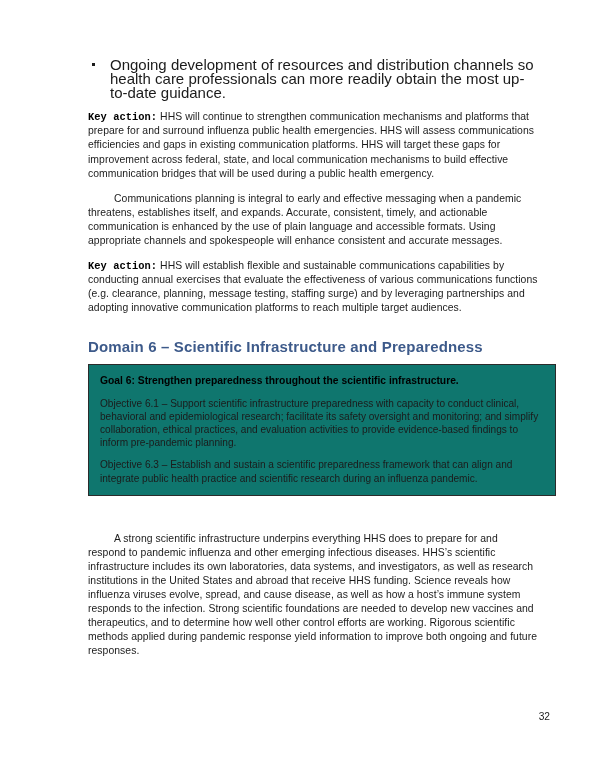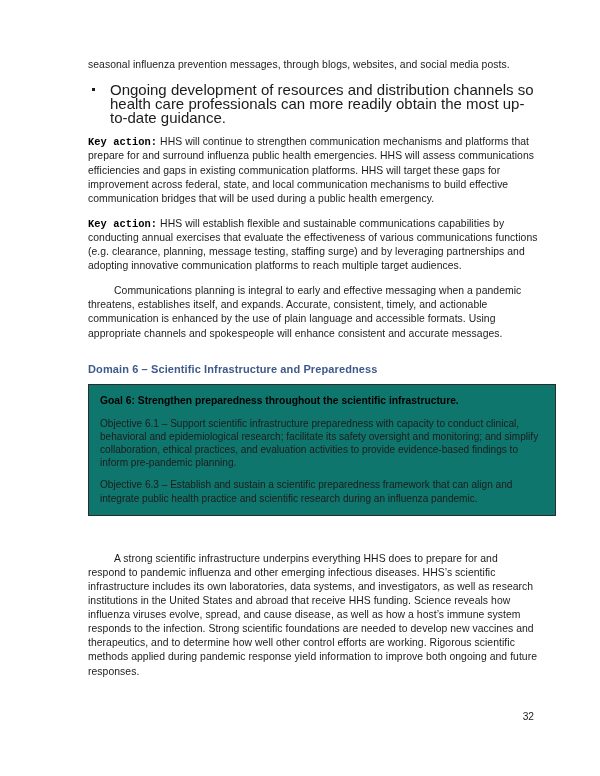--- a/index.html
+++ b/index.html
@@ -60,21 +60,21 @@
     position: absolute;
     left: 4px;
     top: 5px;
     width: 2.6px;
     height: 2.6px;
     background: #1b1b1b;
   }
 
   
   .section-heading {
-    font-size: 11px;
+    font-size: 15px;
     font-weight: bold;
     color: #3d5a8a;
     margin: 22px 0 9px 0;
     letter-spacing: 0.01em;
   }
 
   
   .goal-box {
     border: 1px solid #2b2b2b;
     box-sizing: border-box;
@@ -99,49 +99,48 @@
   .objective:last-child { margin-bottom: 0; }
 
   
   .closing {
     margin-top: 36px;
   }
 
   
   .page-number {
     position: absolute;
-    right: 66px;
+    right: 50px;
     bottom: 54px;
     font-size: 10.2px;
     color: #1b1b1b;
   }
 </style>
 </head>
 <body>
 
 <div class="page">
 
-  <p class="para">seasonal influenza prevention messages, through blogs, websites, and social media posts.</p>
 
   <ul class="bullets">
     <li>
       <span class="dot"></span>
       <span>Ongoing development of resources and distribution channels so health care professionals can more readily obtain the most up-to-date guidance.</span>
     </li>
   </ul>
 
   <p class="para">
     <span class="lead">Key action:</span><span> HHS will continue to strengthen communication mechanisms and platforms that prepare for and surround influenza public health emergencies. HHS will assess communications efficiencies and gaps in existing communication platforms. HHS will target these gaps for improvement across federal, state, and local communication mechanisms to build effective communication bridges that will be used during a public health emergency.</span>
   </p>
 
+  <p class="para indent">Communications planning is integral to early and effective messaging when a pandemic threatens, establishes itself, and expands. Accurate, consistent, timely, and actionable communication is enhanced by the use of plain language and accessible formats. Using appropriate channels and spokespeople will enhance consistent and accurate messages.</p>
+
   <p class="para">
     <span class="lead">Key action:</span><span> HHS will establish flexible and sustainable communications capabilities by conducting annual exercises that evaluate the effectiveness of various communications functions (e.g. clearance, planning, message testing, staffing surge) and by leveraging partnerships and adopting innovative communication platforms to reach multiple target audiences.</span>
   </p>
-
-  <p class="para indent">Communications planning is integral to early and effective messaging when a pandemic threatens, establishes itself, and expands. Accurate, consistent, timely, and actionable communication is enhanced by the use of plain language and accessible formats. Using appropriate channels and spokespeople will enhance consistent and accurate messages.</p>
 
   <h2 class="section-heading">Domain 6 – Scientific Infrastructure and Preparedness</h2>
 
   <div class="goal-box">
     <div class="goal-title">Goal 6: Strengthen preparedness throughout the scientific infrastructure.</div>
     <p class="objective">Objective 6.1 – Support scientific infrastructure preparedness with capacity to conduct clinical, behavioral and epidemiological research; facilitate its safety oversight and monitoring; and simplify collaboration, ethical practices, and evaluation activities to provide evidence-based findings to inform pre-pandemic planning.</p>
     <p class="objective">Objective 6.3 – Establish and sustain a scientific preparedness framework that can align and integrate public health practice and scientific research during an influenza pandemic.</p>
   </div>
 
   <p class="para indent closing">A strong scientific infrastructure underpins everything HHS does to prepare for and respond to pandemic influenza and other emerging infectious diseases. HHS’s scientific infrastructure includes its own laboratories, data systems, and investigators, as well as research institutions in the United States and abroad that receive HHS funding. Science reveals how influenza viruses evolve, spread, and cause disease, as well as how a host’s immune system responds to the infection. Strong scientific foundations are needed to develop new vaccines and therapeutics, and to determine how well other control efforts are working. Rigorous scientific methods applied during pandemic response yield information to improve both ongoing and future responses.</p>

